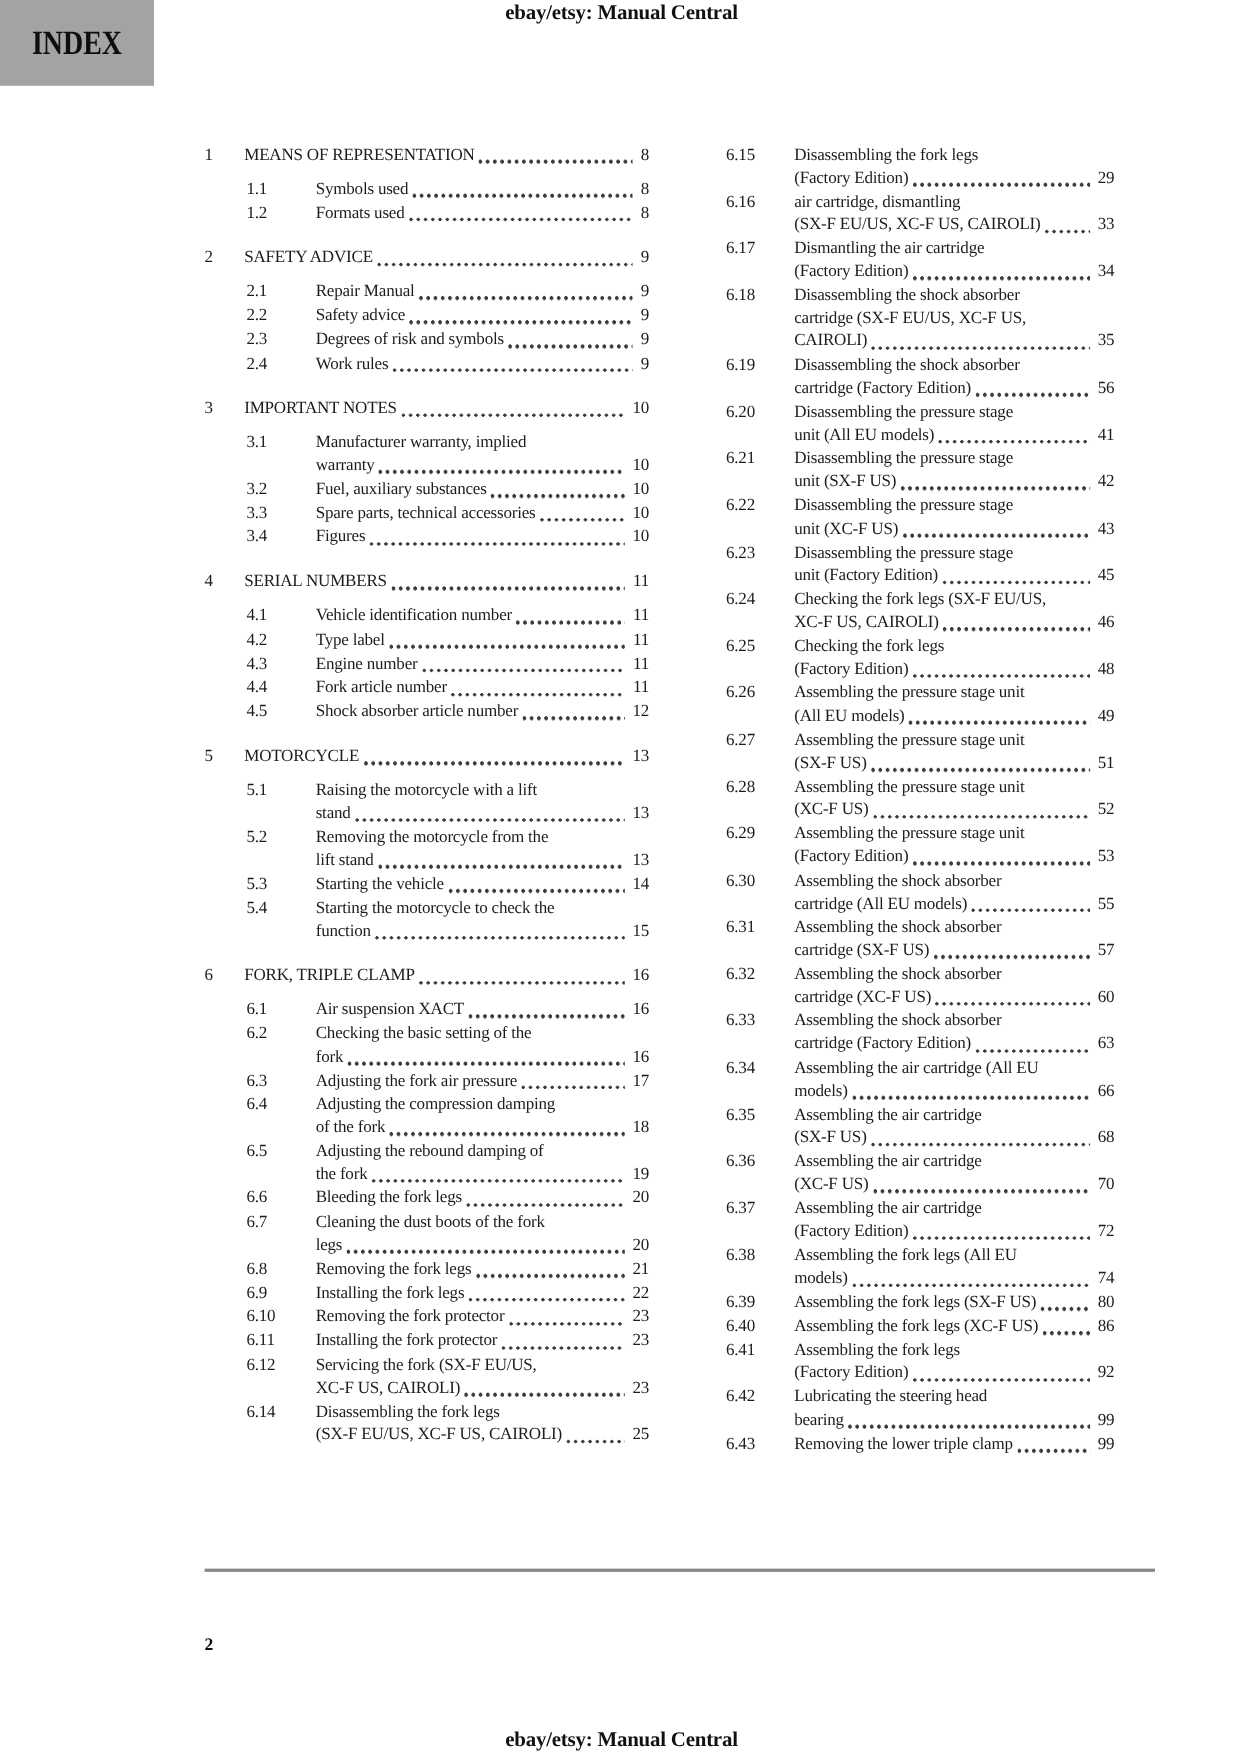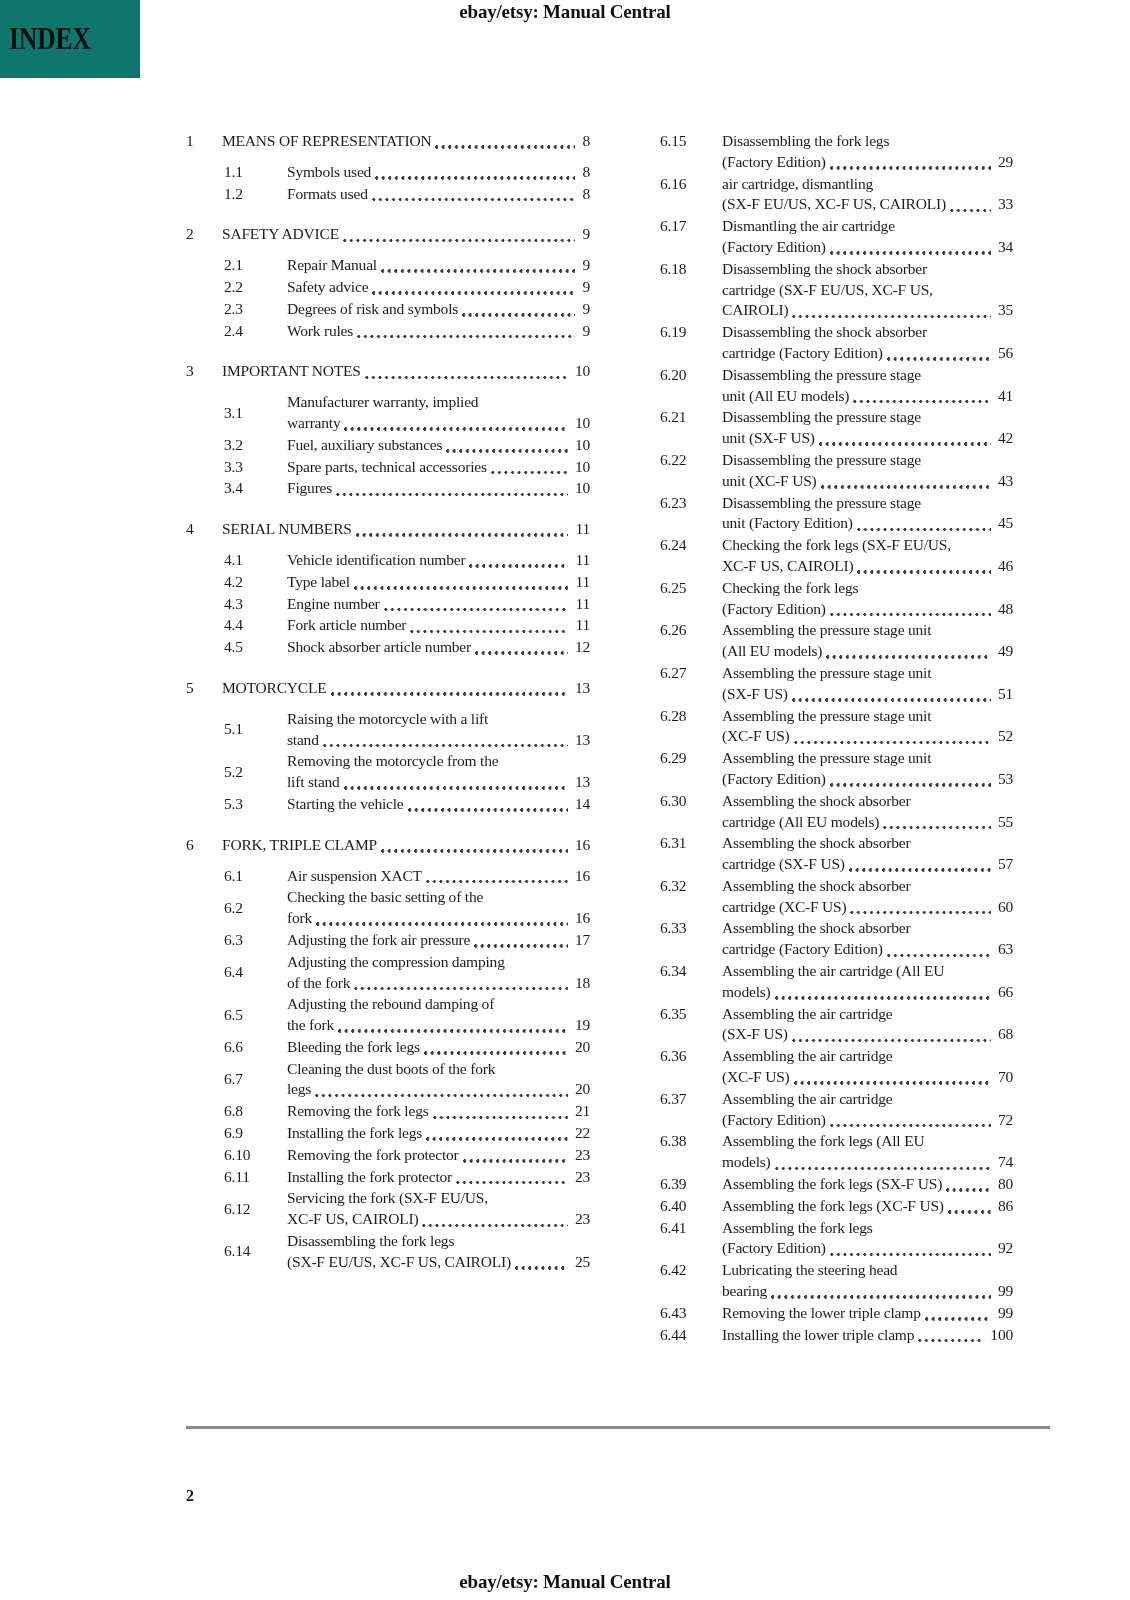--- a/index.html
+++ b/index.html
@@ -15,41 +15,41 @@
   }
   .top-header{
     position:absolute;top:1px;left:0;right:0;
     text-align:center;
     font-size:19px;font-weight:bold;letter-spacing:-0.2px;
     color:#111;
   }
   .index-box{
     position:absolute;left:0;top:0;
     width:140px;height:78px;
-    background:#0f766e;
-    display:flex;align-items:center;
+    background:#a3a3a3;
+    display:flex;align-items:center;justify-content:center;
   }
   .index-box span{
     display:inline-block;
     font-weight:bold;font-size:31px;color:#0e0e0e;
     transform:scaleX(0.82);
     letter-spacing:0px;
   }
   .toc{position:absolute;top:131px;left:0;right:0;}
   .col{position:absolute;top:0;}
   .col-left{left:186px;width:404px;}
   .col-right{left:660px;width:353px;}
   .entry{display:flex;font-size:15.5px;line-height:20.8px;letter-spacing:-0.2px;}
   .entry .num{flex:none;}
   .entry .body{flex:1;min-width:0;}
   .level1{margin-top:20px;margin-bottom:10px;}
   .col .entry:first-child{margin-top:0;}
   .level2{margin-bottom:1px;}
   .col-left .level1 .num{width:36px;}
-  .col-left .level2{padding-left:38px;align-items:center;}
+  .col-left .level2{padding-left:38px;}
   .col-left .level2 .num{width:63px;}
   .col-right .level2 .num{width:62px;}
   .line,.lastline .t{white-space:nowrap;}
   .lastline{display:flex;align-items:flex-end;}
   .lastline .t{flex:none;}
   .dots{
     flex:1 1 auto;
     min-width:10px;
     height:3.5px;
     margin:0 7px 3px 4px;
@@ -314,20 +314,31 @@
         <div class="entry level2">
           <span class="num">5.3</span>
           <div class="body">
             <div class="lastline">
               <span class="t">Starting the vehicle</span>
               <span class="dots"></span>
               <span class="pg">14</span>
             </div>
           </div>
         </div>
+        <div class="entry level2">
+          <span class="num">5.4</span>
+          <div class="body">
+            <div class="line">Starting the motorcycle to check the</div>
+            <div class="lastline">
+              <span class="t">function</span>
+              <span class="dots"></span>
+              <span class="pg">15</span>
+            </div>
+          </div>
+        </div>
         <div class="entry level1">
           <span class="num">6</span>
           <div class="body">
             <div class="lastline">
               <span class="t">FORK, TRIPLE CLAMP</span>
               <span class="dots"></span>
               <span class="pg">16</span>
             </div>
           </div>
         </div>
@@ -776,30 +787,20 @@
             </div>
           </div>
         </div>
         <div class="entry level2">
           <span class="num">6.43</span>
           <div class="body">
             <div class="lastline">
               <span class="t">Removing the lower triple clamp</span>
               <span class="dots"></span>
               <span class="pg">99</span>
-            </div>
-          </div>
-        </div>
-        <div class="entry level2">
-          <span class="num">6.44</span>
-          <div class="body">
-            <div class="lastline">
-              <span class="t">Installing the lower triple clamp</span>
-              <span class="dots"></span>
-              <span class="pg">100</span>
             </div>
           </div>
         </div>
       </div>
   </div>
 
   <div class="footer-rule"></div>
 
   <div class="page-number">2</div>
 

